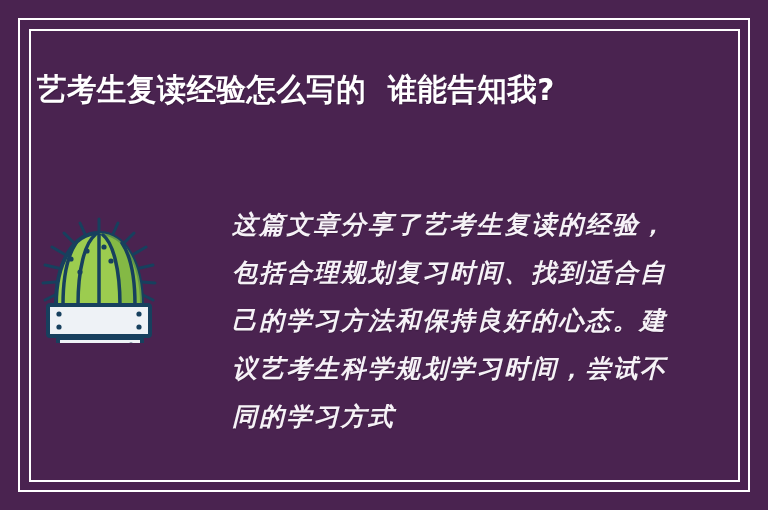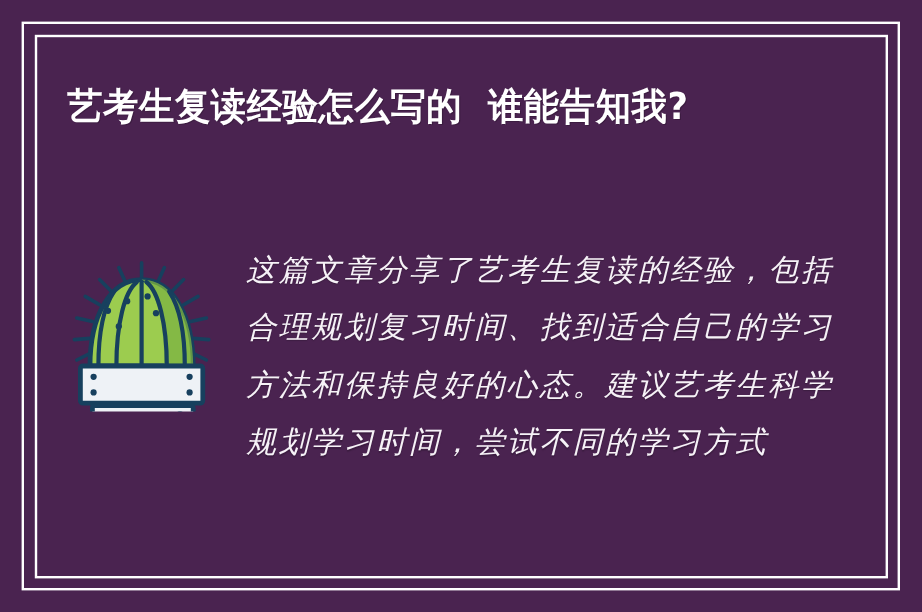--- a/index.html
+++ b/index.html
@@ -29,21 +29,21 @@
     position:absolute;
     left:29px; top:29px;
     width:711px; height:453px;
     border:2px solid #ffffff;
     pointer-events:none;
   }
 
   
   .card {
     position:absolute;
-    left:30px; top:29px;
+    left:11px; top:29px;
     width:711px; height:474px;
     padding:0;
   }
 
   
   .title {
     position:absolute;
     left:26px;
     top:34px;
     width:640px;
@@ -81,24 +81,25 @@
 
   .summary {
     flex:1 1 auto;
     color:#f6f2f7;
     font-family:"DejaVu Serif", serif;
     font-size:25px;
     line-height:48px;
     letter-spacing:2.2px;
     padding-right:28px;
     font-style:italic;
-    font-weight:400;
+    font-weight:700;
     text-shadow:0 1px 1px rgba(0,0,0,.22);
     max-height:250px;
     overflow:hidden;
+    margin-left:46px;
   }
 </style>
 </head>
 <body>
 
 <div class="frame-outer"></div>
 <div class="frame-inner"></div>
 
 <div class="card">
 

